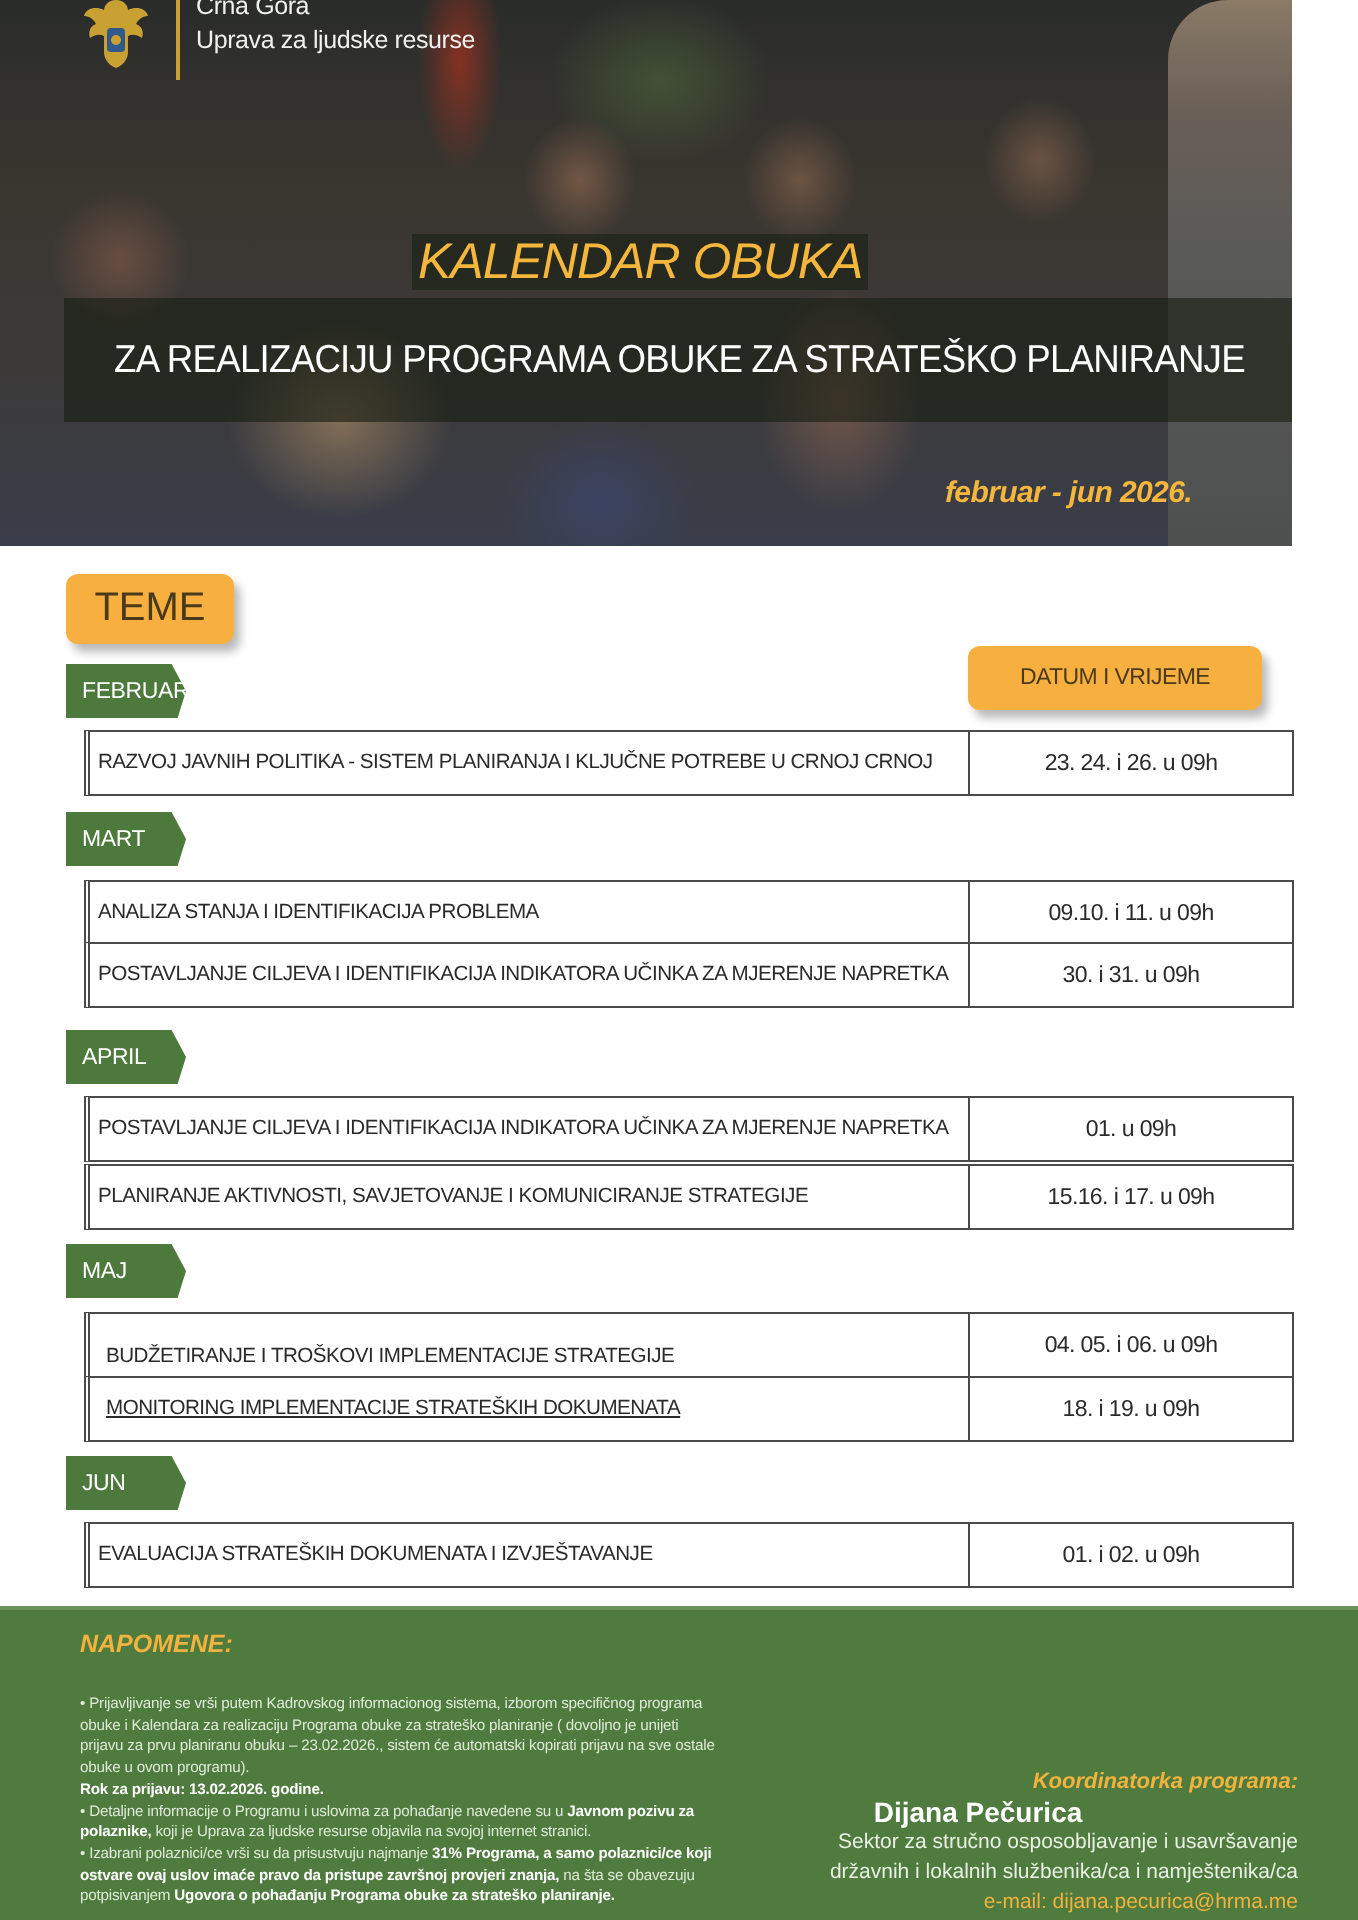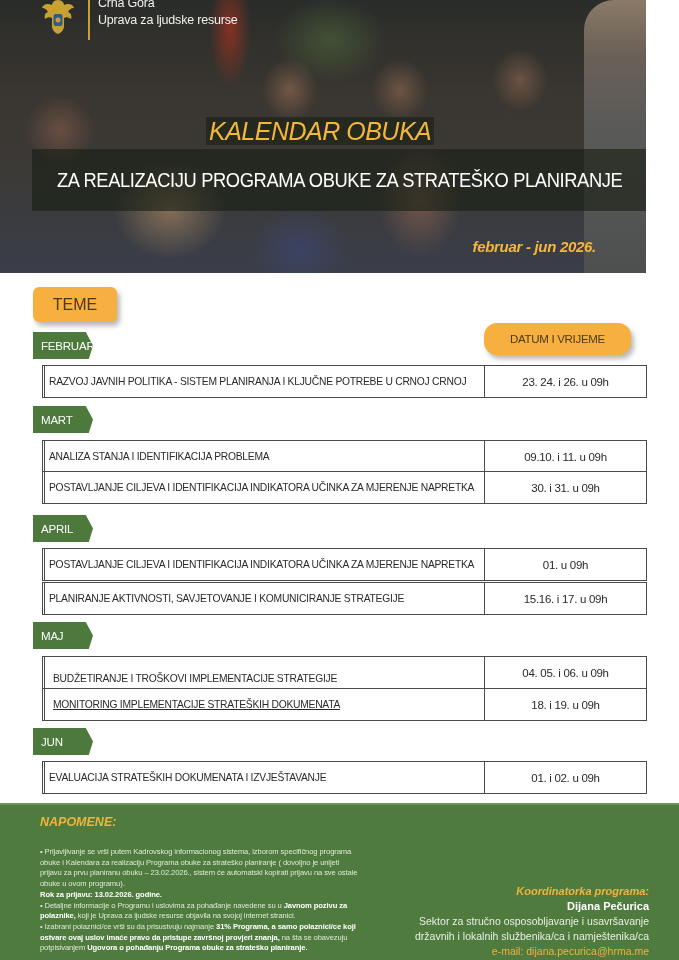--- a/index.html
+++ b/index.html
@@ -58,22 +58,22 @@
       font-size: 15px; letter-spacing: -0.3px;
     }
 
     
     .content { position: absolute; left: 0; top: 273px; width: 679px; height: 530px; background: #ffffff; }
     .badge-orange {
       position: absolute; background: #f7b03f; color: #4a3a1a; border-radius: 6px;
       box-shadow: 3px 4px 5px rgba(0,0,0,0.28);
       display: flex; align-items: center; justify-content: center;
     }
-    .teme { left: 33px; top: 14px; width: 84px; height: 35px; font-size: 16px; }
-    .datum { left: 484px; top: 50px; width: 147px; height: 32px; font-size: 11.5px; letter-spacing: -0.3px; border-radius: 13px; }
+    .teme { left: 33px; top: 14px; width: 84px; height: 35px; font-size: 20px; }
+    .datum { left: 484px; top: 50px; width: 147px; height: 32px; font-size: 11.5px; letter-spacing: -0.3px; }
 
     .month {
       position: absolute; left: 33px; height: 27px; width: 60px;
       background: #4d7a3c; color: #ffffff; font-size: 11.5px; letter-spacing: -0.2px;
       display: flex; align-items: center; padding-left: 8px;
       clip-path: polygon(0 0, 88% 0, 100% 50%, 93% 100%, 10% 100%, 0 118%);
     }
     .month::after { content: ""; }
 
     .row {
@@ -101,21 +101,21 @@
     .notes {
       position: absolute; left: 40px; top: 24px; width: 320px; color: #dfe9d8; font-size: 7.6px; line-height: 10.7px;
       letter-spacing: -0.1px;
       margin-top: 18px;
     }
     .notes b { color: #ffffff; }
     .coord {
       position: absolute; right: 30px; top: 884px; text-align: right; width: 320px;
     }
     .coord .c-title { color: #f2b23e; font-style: italic; font-weight: bold; font-size: 11px; line-height: 15px; }
-    .coord .c-name { color: #ffffff; font-weight: bold; font-size: 11px; line-height: 15px; }
+    .coord .c-name { color: #ffffff; font-weight: bold; font-size: 14px; line-height: 15px; text-align: center; }
     .coord .c-line { color: #e8efe3; font-size: 10.5px; line-height: 15px; white-space: nowrap; }
     .coord .c-mail { color: #f2b23e; font-size: 10.5px; line-height: 15px; }
   </style>
 </head>
 <body>
 
 <div class="hero">
   <div class="speaker"></div>
 
   <div class="logo-wrap">

